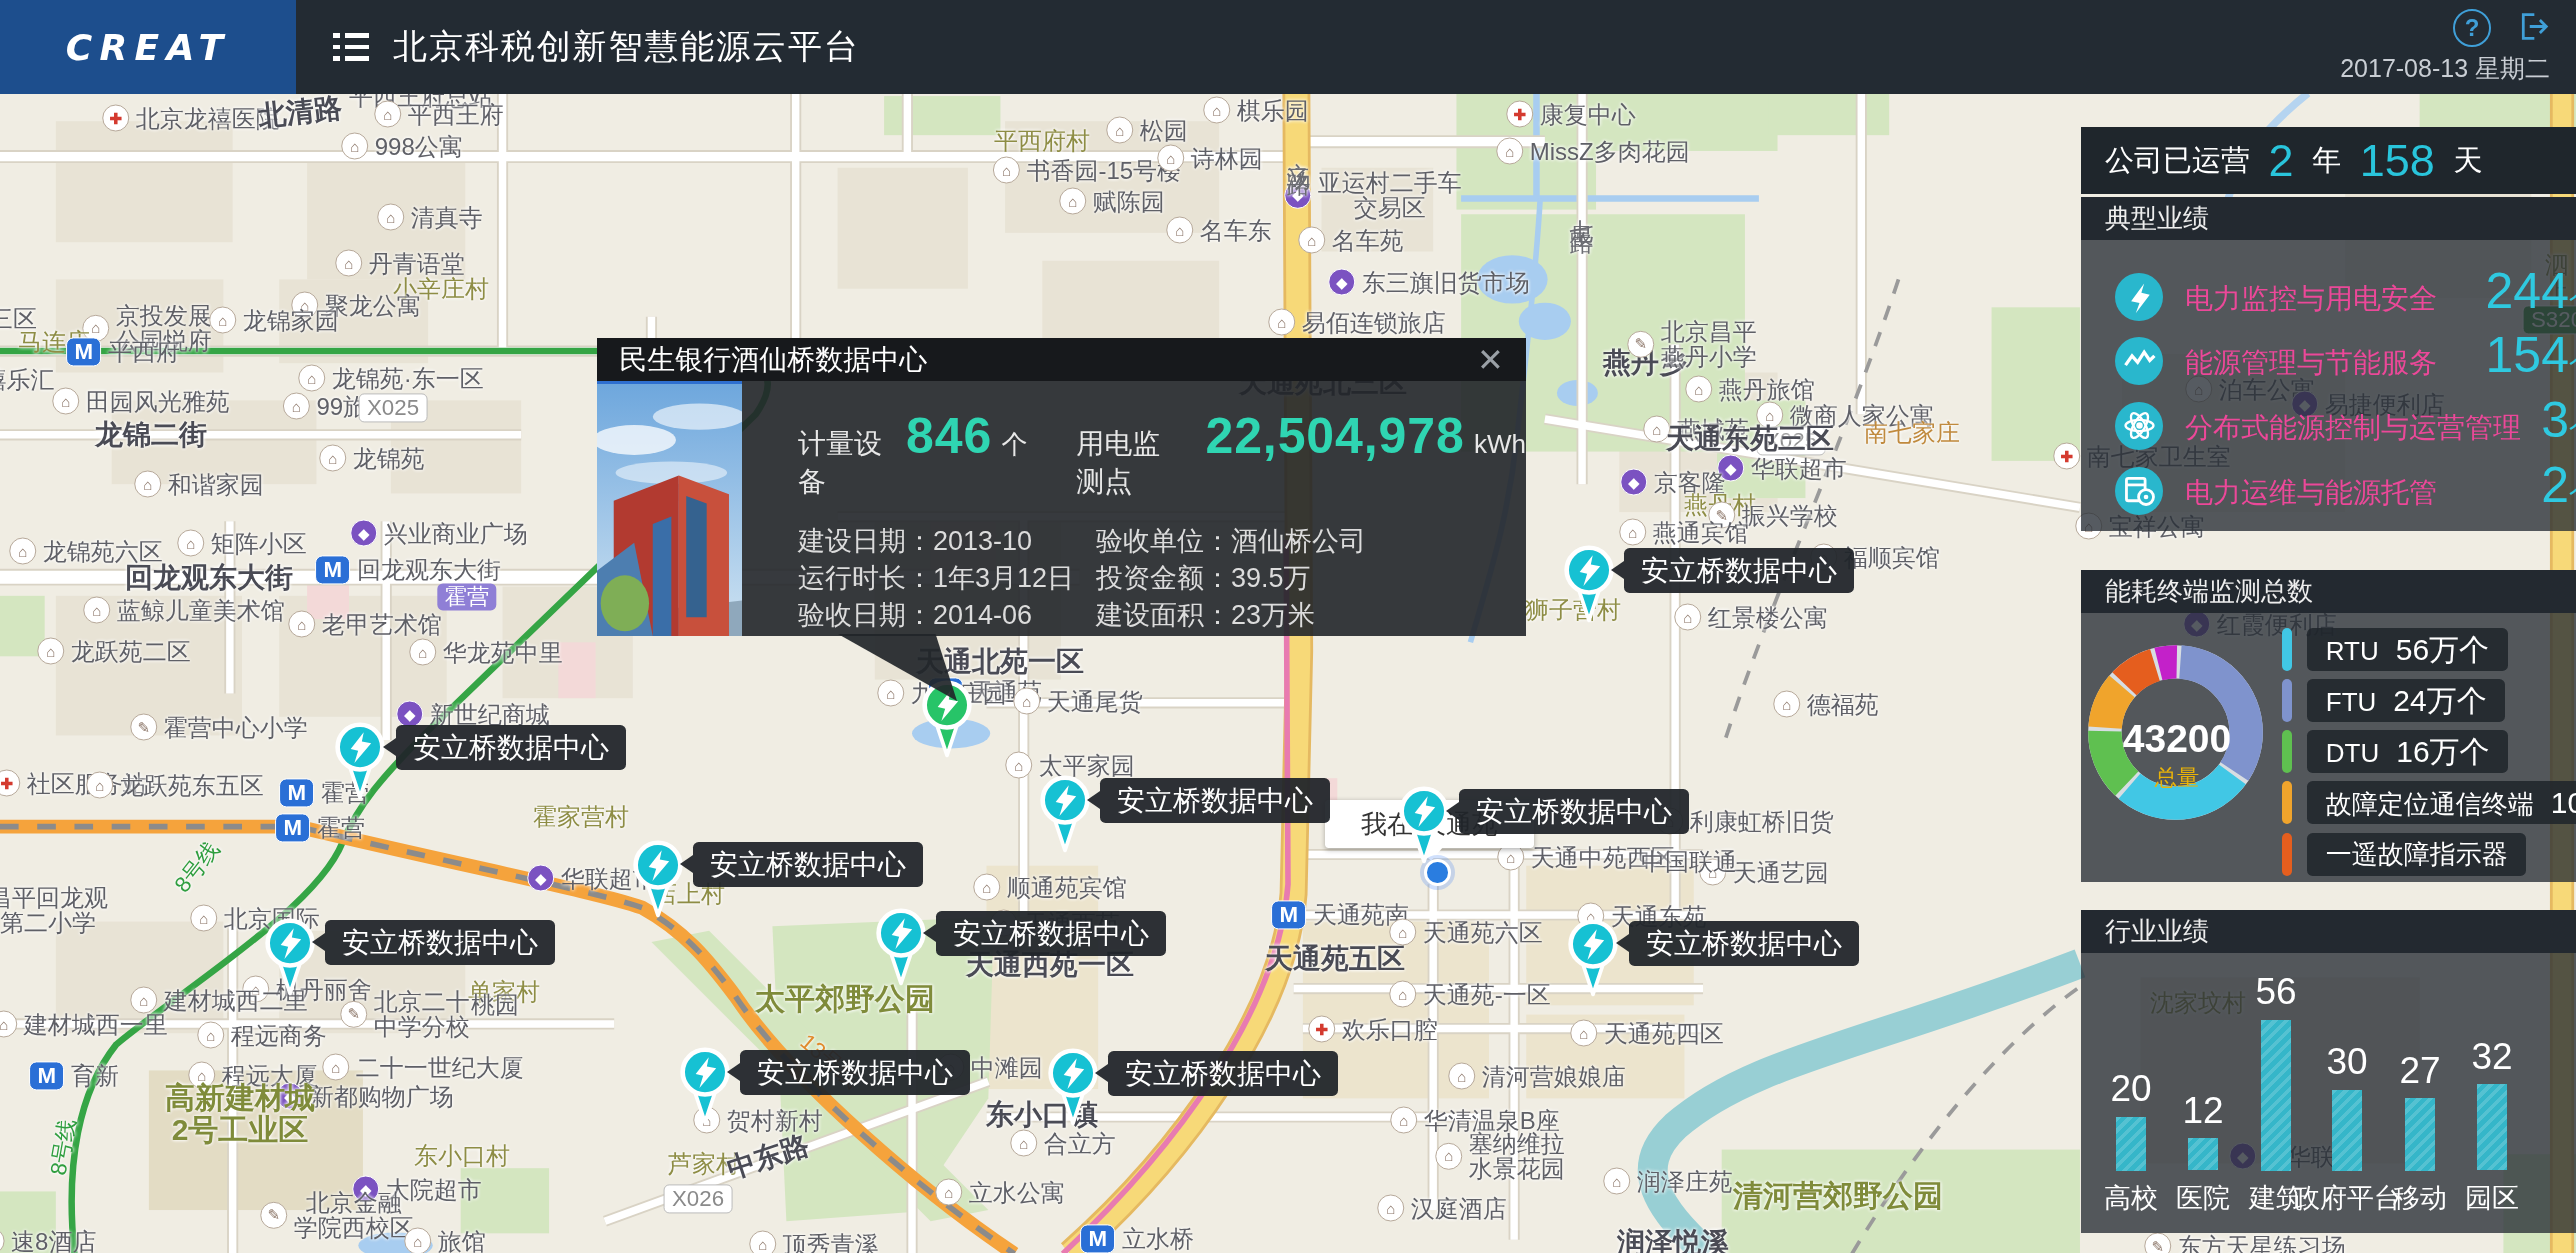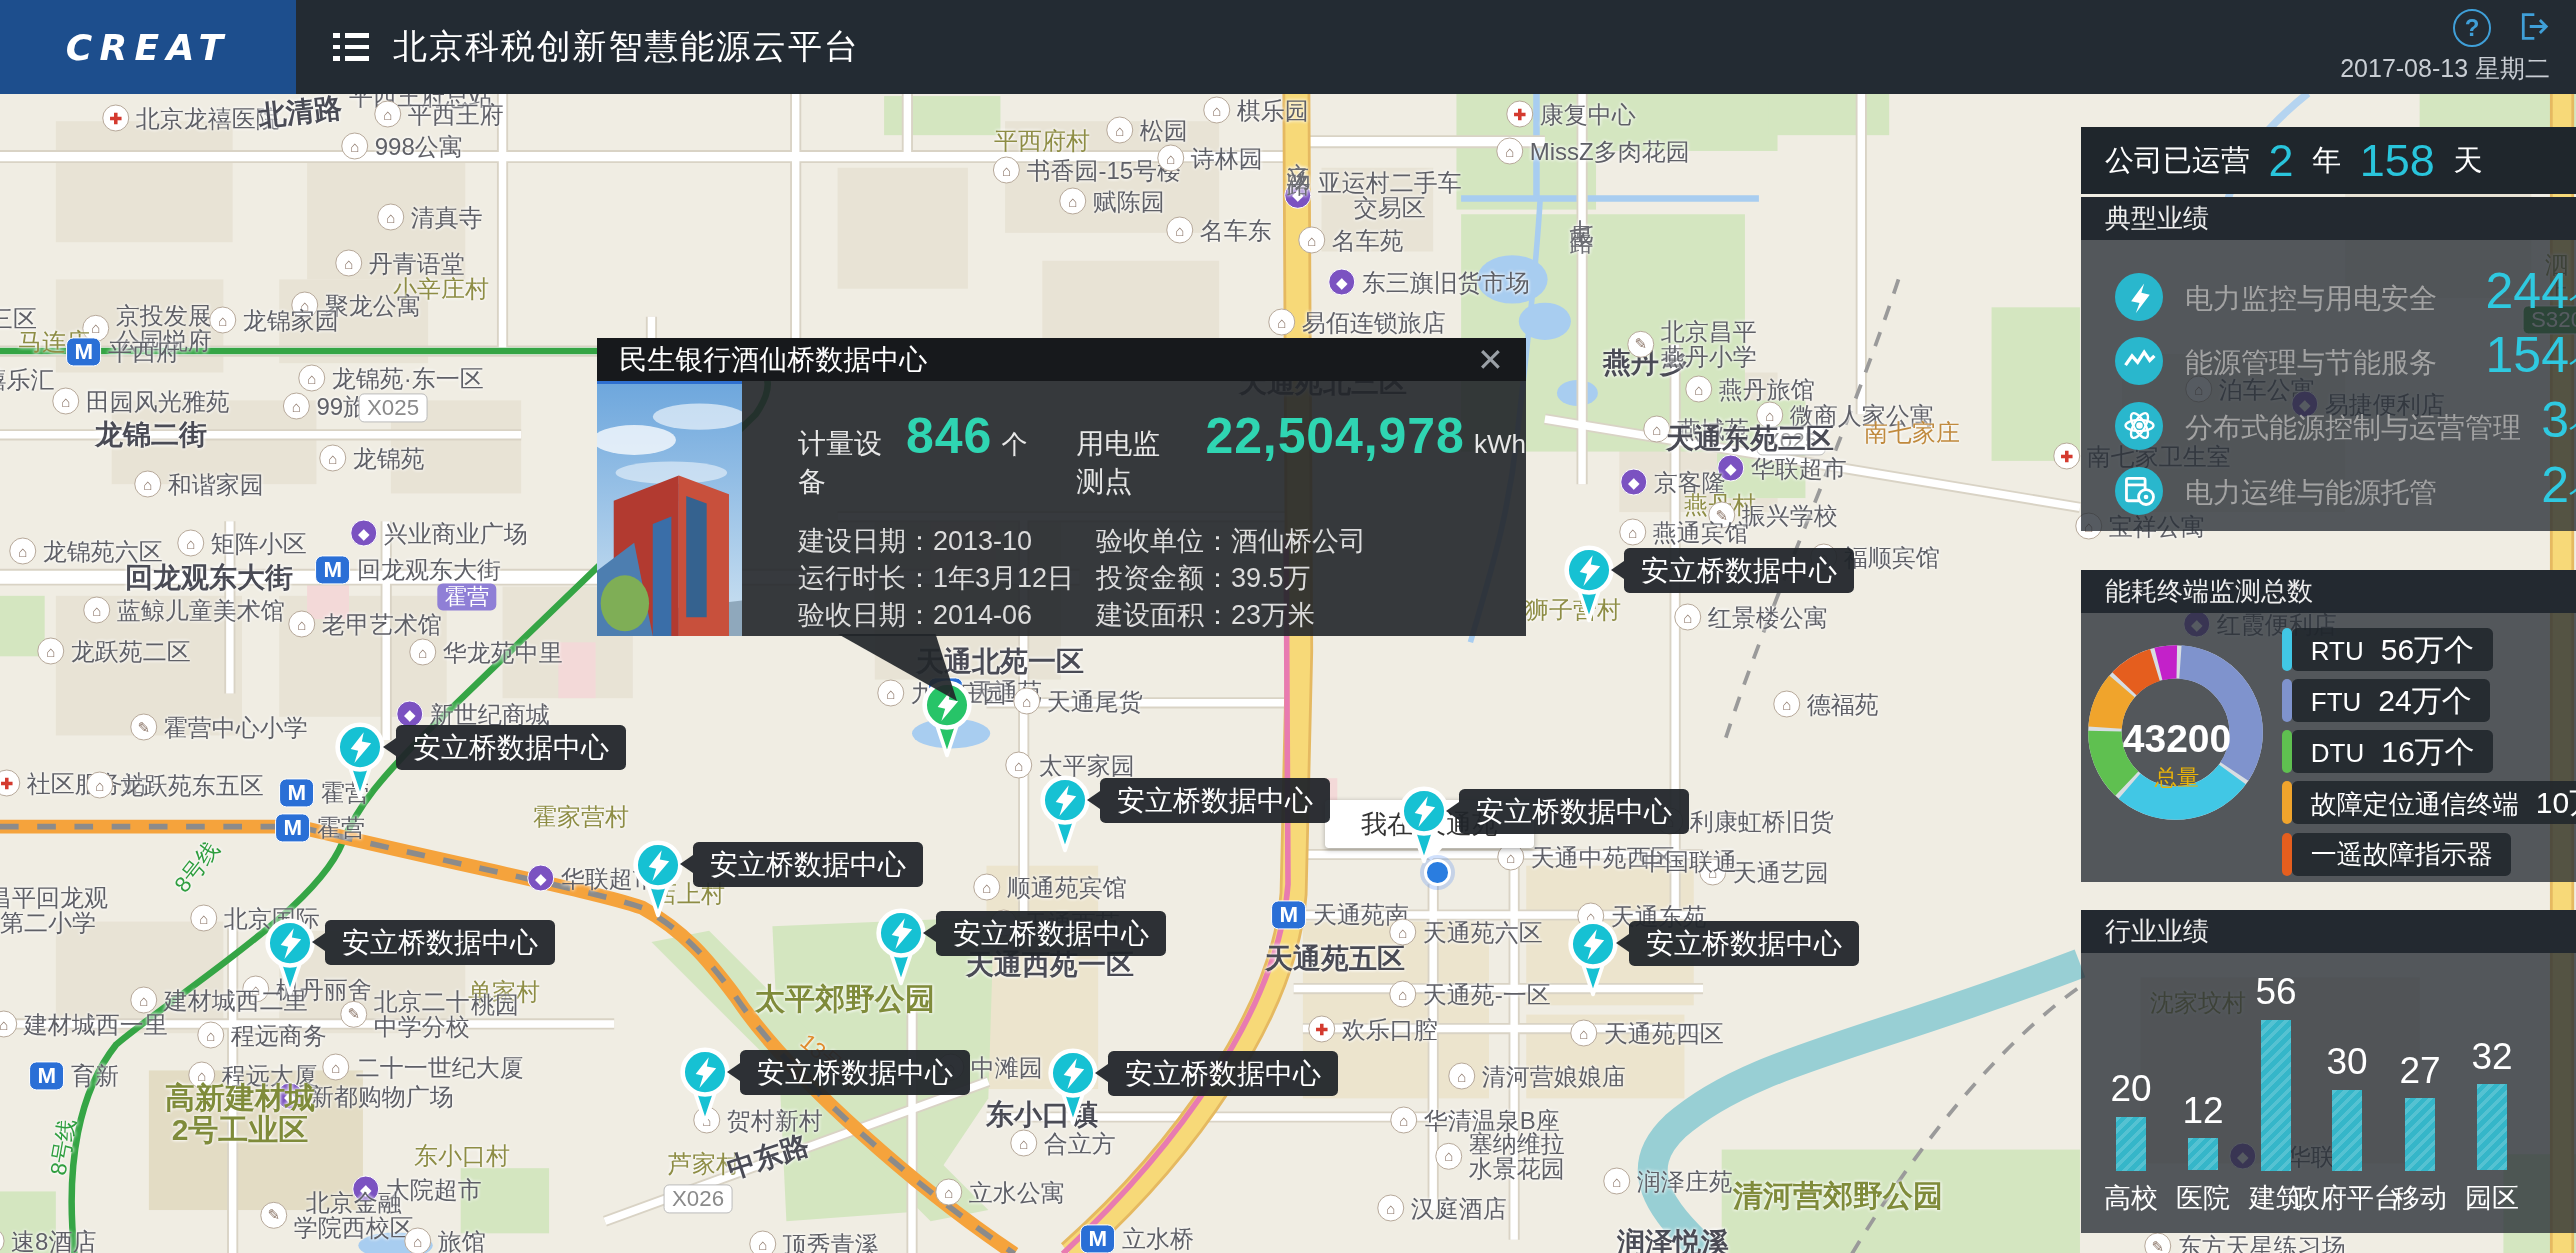--- a/index.html
+++ b/index.html
@@ -80,24 +80,24 @@
   .expand{width:20.5px;height:20.5px;position:relative;cursor:pointer;}
   .expand:before{content:"";position:absolute;right:0;top:0;width:8.4px;height:8.4px;background:#8b9096;}
   .expand:after{content:"";position:absolute;left:0;bottom:0;width:6.5px;height:6.5px;background:#5d6268;}
   .pbody{background:rgba(38,45,52,.78);position:relative;}
   #oprow{height:67px;background:#1f262c;color:#fff;font-size:29px;display:flex;align-items:center;
          padding:0 24px;gap:13px;margin-bottom:2.8px;}
   #oprow b{color:#29c5dc;font-size:45px;font-weight:normal;margin:0 5.6px;}
   .achitem{position:absolute;left:0;width:100%;height:65px;}
   .achitem .ic{position:absolute;left:34px;top:0;width:48px;height:48px;border-radius:50%;background:#29b7cd;
                display:flex;align-items:center;justify-content:center;}
-  .achitem .lb{position:absolute;left:104px;top:7.4px;font-size:28px;color:#a3a3a3;white-space:nowrap;}
+  .achitem .lb{position:absolute;left:104px;top:7.4px;font-size:28px;color:#ec4899;white-space:nowrap;}
   .achitem .vl{position:absolute;right:28px;top:-11.2px;font-size:50px;color:#2fc9e0;}
   .achitem .vl span{font-size:25px;}
-  .lgrow{position:absolute;display:flex;align-items:center;}
+  .lgrow{position:absolute;display:flex;align-items:center;gap:15px;}
   .lgpip{width:10.2px;height:43px;border-radius:5.6px;}
   .lgpill{background:rgba(30,36,42,.85);border-radius:5.6px;height:43px;line-height:43px;color:#fff;
           font-size:26px;padding:0 18.6px;white-space:nowrap;}
   .lgpill b{font-weight:normal;font-size:30px;margin-left:17px;}
   #donutC{position:absolute;left:-3.7px;top:20.5px;}
   #dcenter{position:absolute;left:26px;top:104px;width:140px;text-align:center;color:#fff;}
   #dcenter .n{font-size:39px;font-weight:bold;}
   #dcenter .t{font-size:22.3px;color:#eab308;margin-top:1.9px;}
   .bar{position:absolute;background:#35b6c9;background-image:repeating-linear-gradient(135deg,rgba(255,255,255,.16) 0 3.7px,transparent 3.7px 8.4px);width:30px;}
   .barv{position:absolute;color:#fff;font-size:37px;transform:translateX(-50%);}

